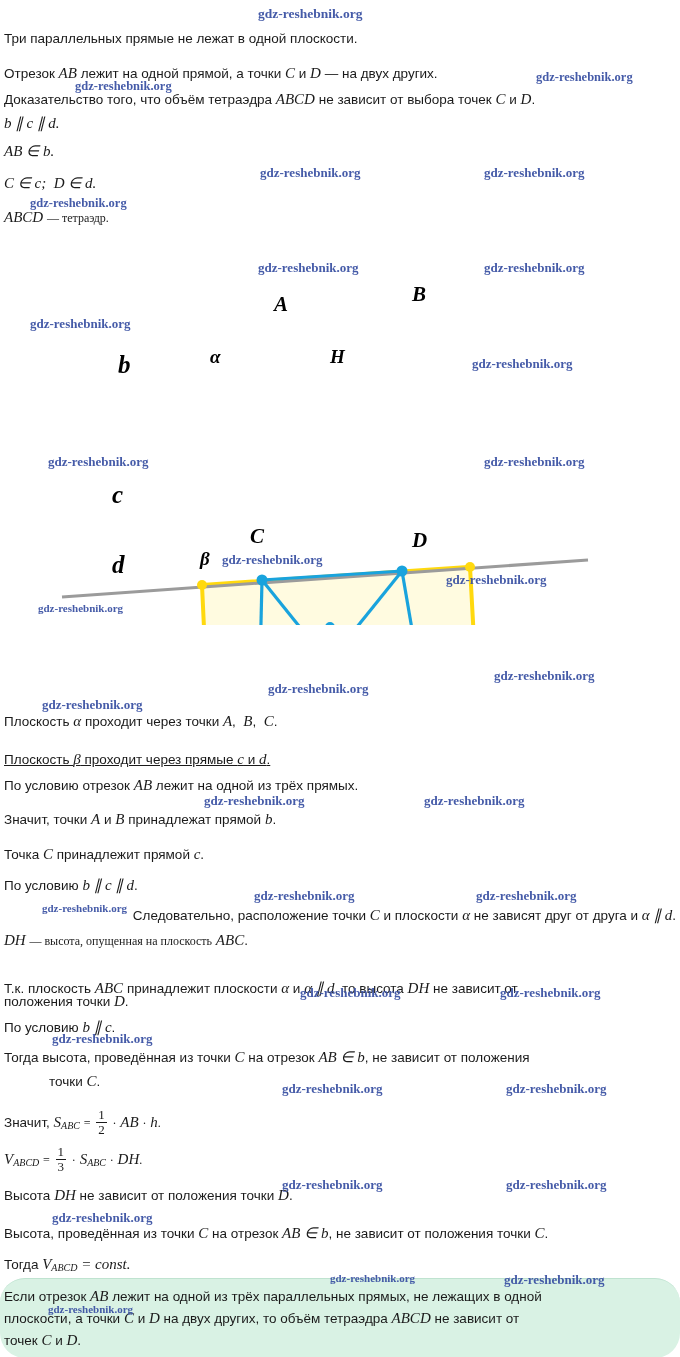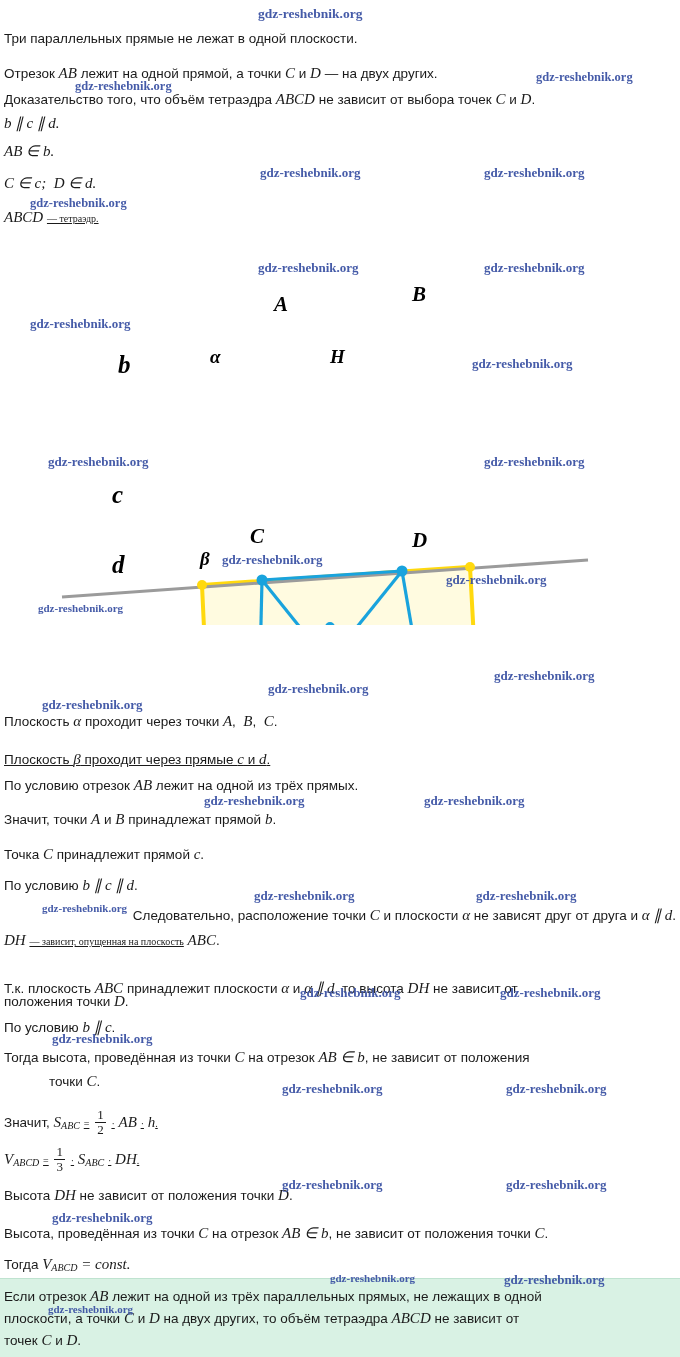--- a/index.html
+++ b/index.html
@@ -28,21 +28,21 @@
     font-size:13.5px;
   }
   .line{
     position:absolute;
     left:4px;
     right:4px;
     white-space:normal;
     line-height:1.28;
   }
   .mi{ font-family:"Liberation Serif", serif; font-style:italic; font-size:15px;}
-  .mr{ font-family:"Liberation Serif", serif; font-style:normal; font-size:10px;text-decoration:underline;}
+  .mr{ font-family:"Liberation Serif", serif; font-style:normal; font-size:12px;}
   .sub{ font-size:10px; vertical-align:-2px; font-style:italic;}
   .frac{
     display:inline-block;
     vertical-align:-0.55em;
     text-align:center;
     font-family:"Liberation Serif", serif;
     font-style:normal;
     font-size:13px;
     line-height:1.05;
     margin:0 2px;
@@ -54,20 +54,21 @@
     left:0; top:255px;
     width:680px; height:370px;
   }
   #conclusion{
     position:absolute;
     left:0; right:0;
     top:1278px;
     height:79px;
     background:#d9f2e4;
     border-top:1px solid #bfe3d0;
+    border-radius:25px;
   }
   #conclusion .line{ color:#1a1a1a; }
 </style>
 </head>
 <body>
 
 <div class="line" style="top:30px;">
   <span>Три параллельных прямые не лежат в одной плоскости.</span>
 </div>
 
@@ -151,21 +152,21 @@
 <div class="line" style="top:845px;">
   Точка <span class="mi">C</span> принадлежит прямой <span class="mi">c</span>.
 </div>
 <div class="line" style="top:876px;">
   По условию <span class="mi">b ∥ c ∥ d</span>.
 </div>
 <div class="line" style="top:906px;text-align:right;">
   Следовательно, расположение точки <span class="mi">C</span> и плоскости <span class="mi">α</span> не зависят друг от друга и <span class="mi">α ∥ d</span>.
 </div>
 <div class="line" style="top:931px;">
-  <span class="mi">DH</span> <span class="mr">— зависит, опущенная на плоскость</span> <span class="mi">ABC</span>.
+  <span class="mi">DH</span> <span class="mr">— высота, опущенная на плоскость</span> <span class="mi">ABC</span>.
 </div>
 <div class="line" style="top:979px;">
   Т.к. плоскость <span class="mi">ABC</span> принадлежит плоскости <span class="mi">α</span> и <span class="mi">α ∥ d</span>, то высота <span class="mi">DH</span> не зависит от
 </div>
 <div class="line" style="top:992px;">
   положения точки <span class="mi">D</span>.
 </div>
 <div class="line" style="top:1018px;">
   По условию <span class="mi">b ∥ c</span>.
 </div>

